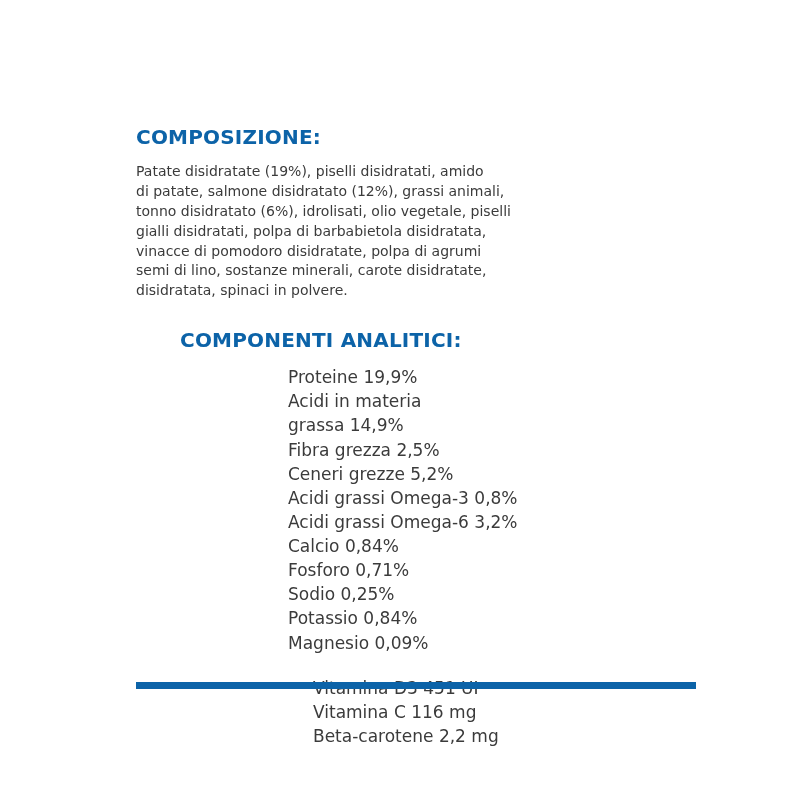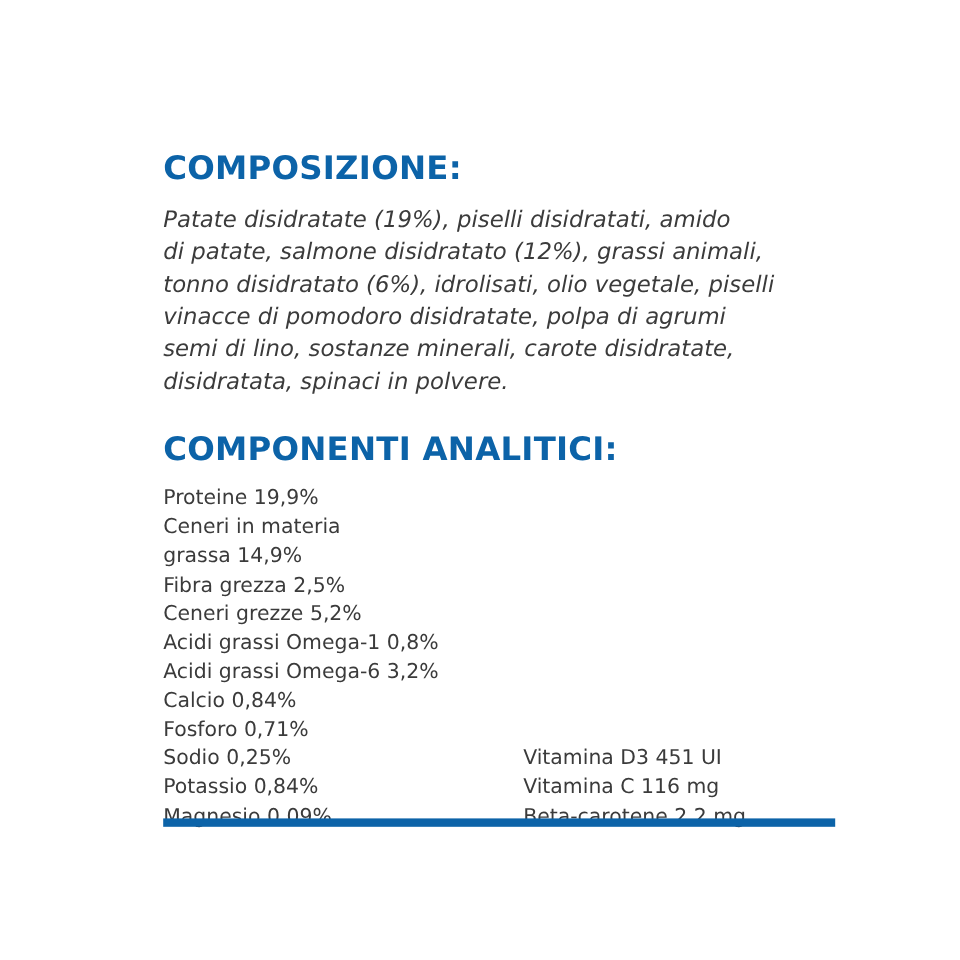--- a/index.html
+++ b/index.html
@@ -21,43 +21,45 @@
     box-sizing: border-box;
   }
   .content {
     position: absolute;
     left: 136px;
     top: 126px;
     width: 560px;
   }
   .section-title {
     color: #0c63a8;
-    font-size: 27px;
+    font-size: 20px;
     font-weight: bold;
     letter-spacing: 0.2px;
     margin: 0 0 14px 0;
     line-height: 1.1;
   }
   .body-text {
-    font-size: 19px;
+    font-size: 14px;
     line-height: 1.42;
     color: #3b3b3b;
     margin: 0;
-    font-style: italic;
   }
   .body-text .line {
     display: block;
     white-space: pre;
   }
   .section-analitici {
     margin-top: 28px;
+    margin-left: 44px;
   }
   .analitici-cols {
     display: flex;
-    align-items: flex-end;
+    flex-direction: column;
+    align-items: center;
+    gap: 21px;
   }
   .col-left {
     width: 300px;
   }
   .col-right {
     width: 250px;
   }
   .list {
     margin: 0;
     padding: 0;
@@ -84,36 +86,37 @@
 <div class="page">
 
   <div class="content">
 
     <div>
       <h2 class="section-title">COMPOSIZIONE:</h2>
       <p class="body-text">
         <span class="line">Patate disidratate (19%), piselli disidratati, amido</span>
         <span class="line">di patate, salmone disidratato (12%), grassi animali,</span>
         <span class="line">tonno disidratato (6%), idrolisati, olio vegetale, piselli</span>
+        <span class="line">gialli disidratati, polpa di barbabietola disidratata,</span>
         <span class="line">vinacce di pomodoro disidratate, polpa di agrumi</span>
         <span class="line">semi di lino, sostanze minerali, carote disidratate,</span>
         <span class="line">disidratata, spinaci in polvere.</span>
       </p>
     </div>
 
     <div class="section-analitici">
       <h2 class="section-title">COMPONENTI ANALITICI:</h2>
       <div class="analitici-cols">
         <ul class="list col-left">
           <li>Proteine 19,9%</li>
-          <li>Ceneri in materia</li>
+          <li>Acidi in materia</li>
           <li>grassa 14,9%</li>
           <li>Fibra grezza 2,5%</li>
           <li>Ceneri grezze 5,2%</li>
-          <li>Acidi grassi Omega-1 0,8%</li>
+          <li>Acidi grassi Omega-3 0,8%</li>
           <li>Acidi grassi Omega-6 3,2%</li>
           <li>Calcio 0,84%</li>
           <li>Fosforo 0,71%</li>
           <li>Sodio 0,25%</li>
           <li>Potassio 0,84%</li>
           <li>Magnesio 0,09%</li>
         </ul>
         <ul class="list col-right">
           <li>Vitamina D3 451 UI</li>
           <li>Vitamina C 116 mg</li>

